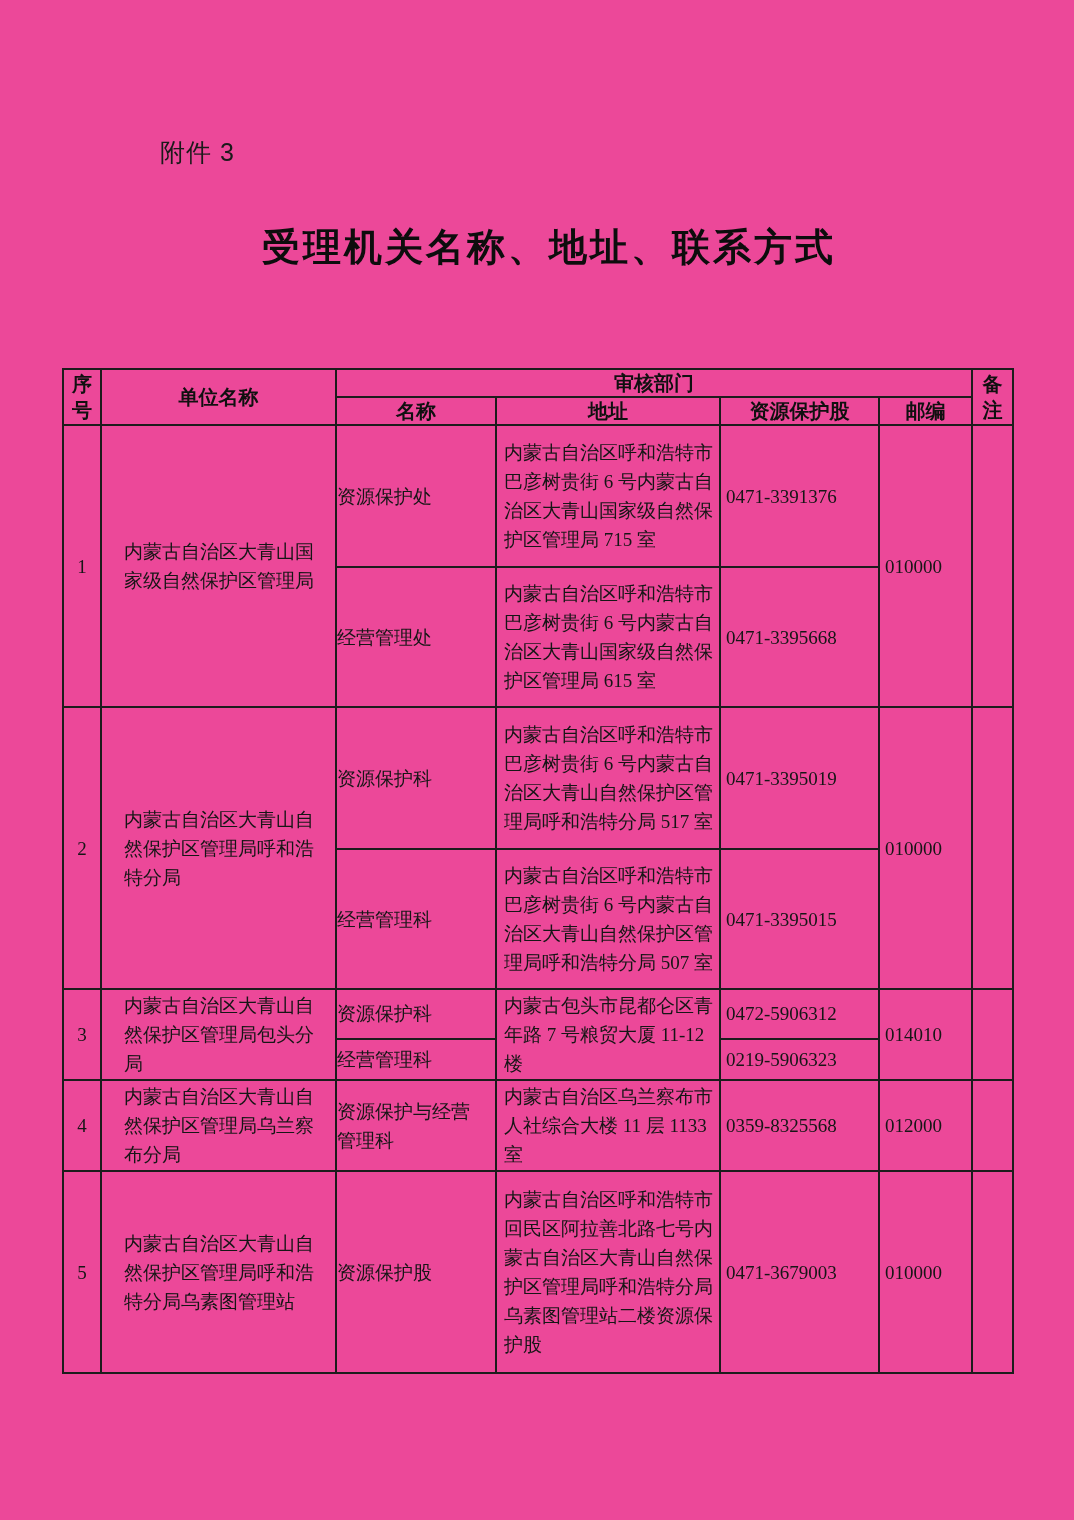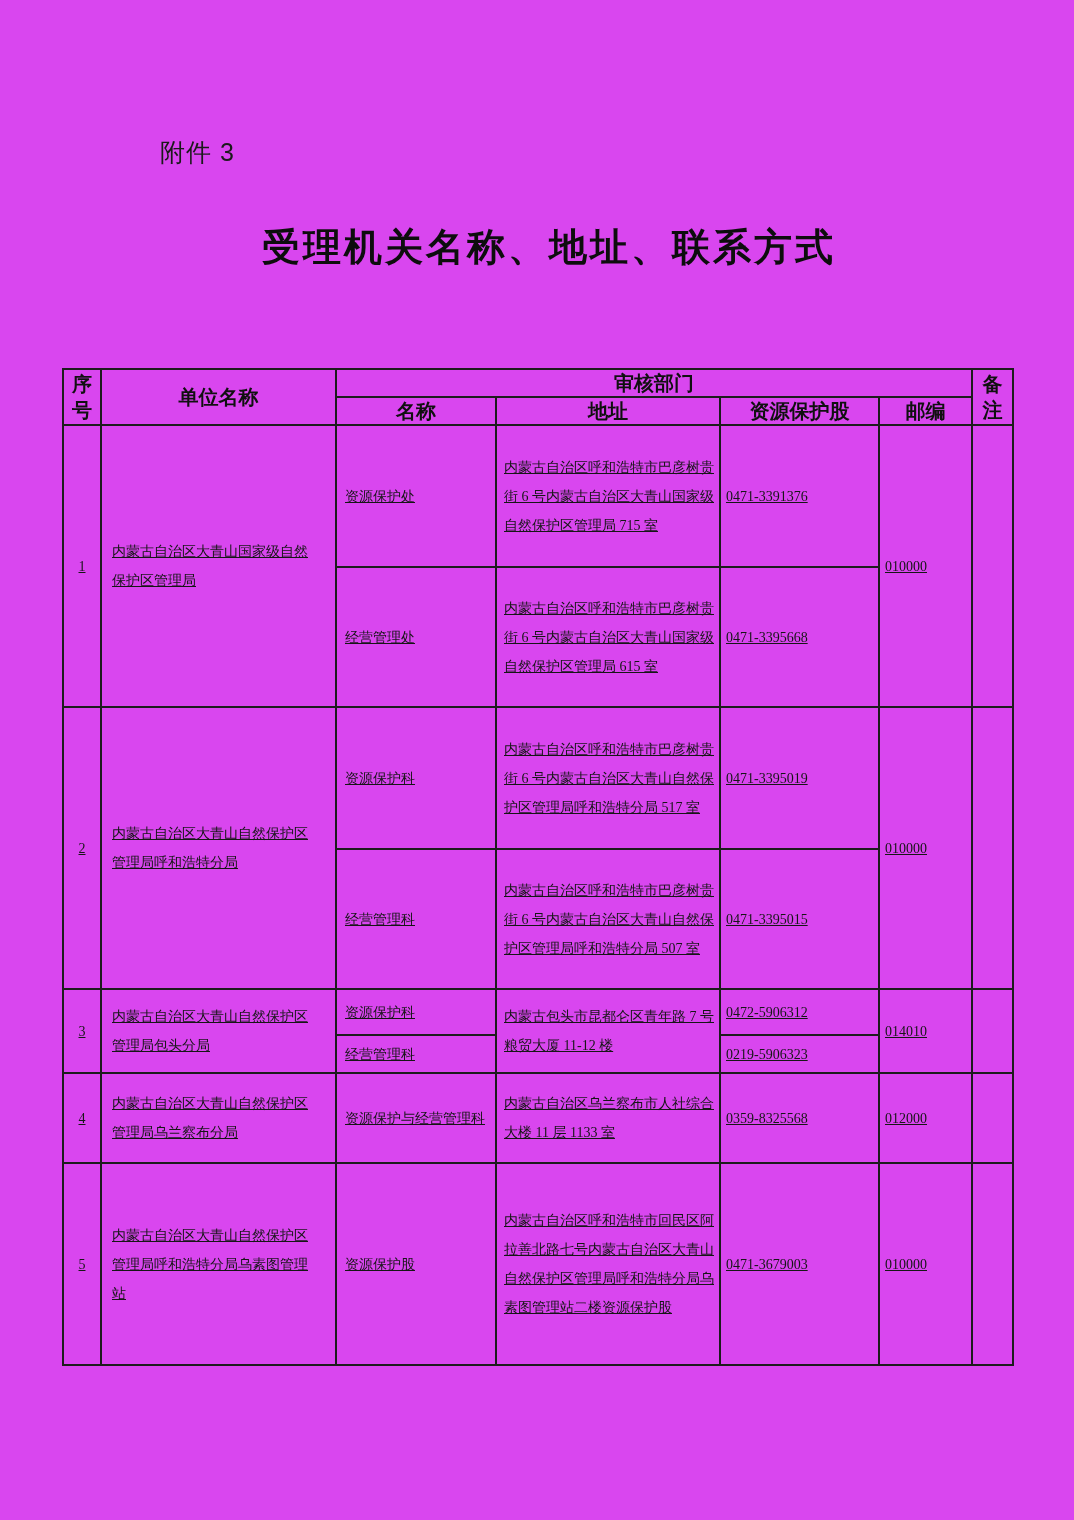--- a/index.html
+++ b/index.html
@@ -1,21 +1,21 @@
 <!DOCTYPE html>
 <html><head>
 <meta charset="utf-8">
 <style>
   html, body { margin: 0; padding: 0; background: #e8e8e8; }
   .page {
     position: relative;
     width: 1074px;
     height: 1520px;
     margin: 0 auto;
-    background: #d946ef;
+    background: #ec4899;
     font-family: "Liberation Serif", "DejaVu Serif", serif;
     color: #151515;
     overflow: hidden;
   }
   .attachment-label {
     position: absolute;
     left: 160px;
     top: 136px;
     font-size: 25px;
     font-family: "Liberation Sans", "DejaVu Sans", sans-serif;
@@ -51,30 +51,29 @@
   .main-table th {
     font-family: "Liberation Sans", "DejaVu Sans", sans-serif;
     font-weight: bold;
     font-size: 20px;
     line-height: 26px;
     text-align: center;
     padding: 0 2px;
     color: #101010;
   }
   .main-table td {
-    font-size: 14px;
+    font-size: 19px;
     line-height: 29px;
     padding: 1px 5px;
     color: #161616;
-    text-decoration: underline;
   }
   td.c { text-align: center; }
   td.l { text-align: left; }
-  td.unit-cell  { padding-left: 10px; padding-right: 14px; }
-  td.dept-cell  { padding-left: 8px;  padding-right: 10px; }
+  td.unit-cell  { padding-left: 22px; padding-right: 14px; }
+  td.dept-cell  { padding-left: 0;  padding-right: 10px; }
   td.addr-cell  { padding-left: 7px;  padding-right: 3px; }
   td.phone-cell, td.postal-cell {
     text-align: left;
     font-family: "Liberation Serif", "DejaVu Serif", serif;
   }
   tr.hA  { height: 20px; }
   tr.hB  { height: 26px; }
   tr.r1a { height: 142px; }
   tr.r1b { height: 140px; }
   tr.r2a { height: 142px; }

